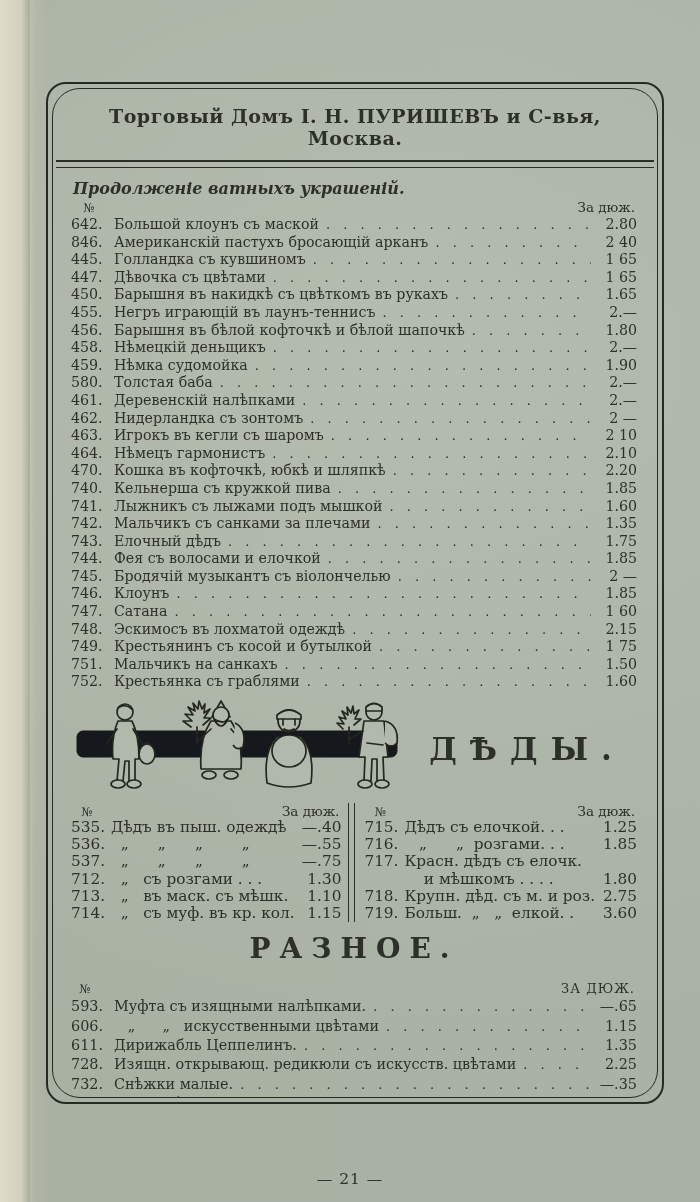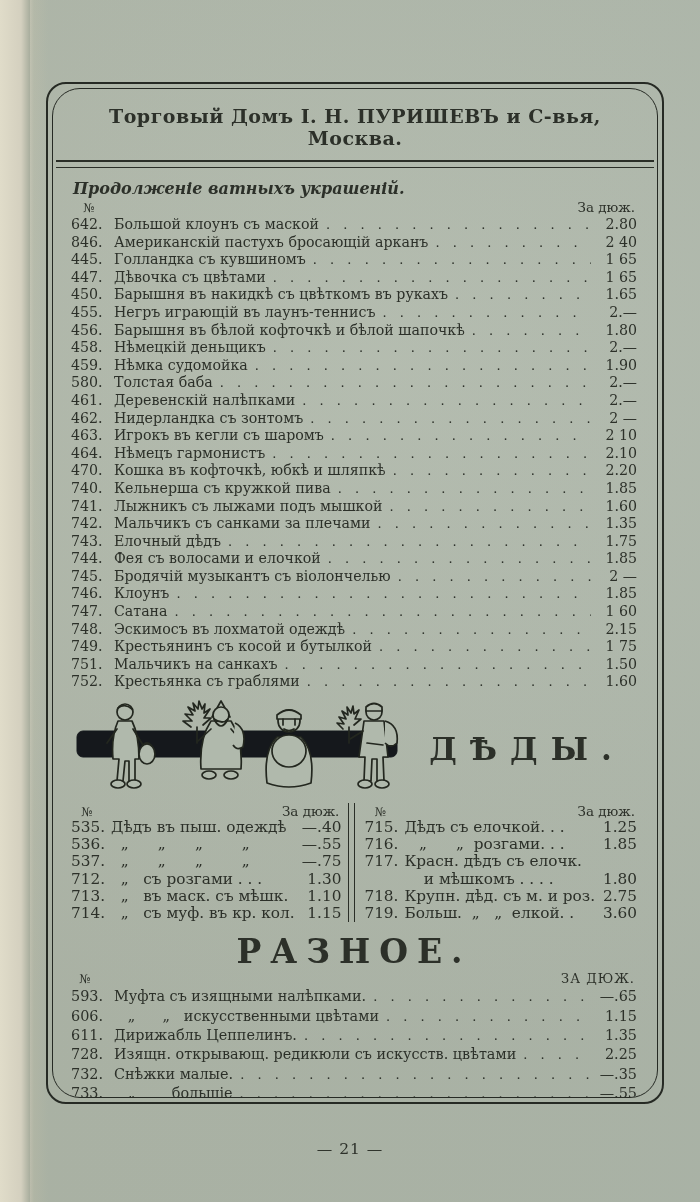--- a/index.html
+++ b/index.html
@@ -39,25 +39,25 @@
     padding-left:10px;}
   
   .dedy-cols{display:flex;margin-top:4px;}
   .dedy-col{flex:1;}
   .vdiv{flex:0 0 5px;border-left:1.6px solid #2a2e27;border-right:1.6px solid #2a2e27;margin:0 9px 0 7px;}
   .dedy-col .cols-head{margin:0 2px 0 10px;}
   .dedy-col .row{font-size:15.3px;line-height:17.2px;}
   .dedy-col .num{width:34px;flex-basis:34px;padding-right:6px;}
   .dedy-col .price{flex-basis:42px;width:42px;}
   
-  .raznoe-title{text-align:center;font-size:33px;font-weight:bold;letter-spacing:9px;margin:10px 0 0;}
+  .raznoe-title{text-align:center;font-size:28px;font-weight:bold;letter-spacing:9px;margin:10px 0 16px;}
   .raznoe-head{display:flex;justify-content:space-between;align-items:flex-end;margin:0 2px 1px 8px;}
   .raznoe-head .perdoz{letter-spacing:1px;font-size:13px;}
   .list-raznoe .row{font-size:14.4px;line-height:18.4px;}
-  .page-number{position:absolute;top:1140px;left:0;width:100%;text-align:center;
+  .page-number{position:absolute;top:1170px;left:0;width:100%;text-align:center;
     font-size:15.5px;letter-spacing:1px;}
   svg .ln{stroke:#23271f;stroke-width:1.7;fill:none;stroke-linecap:round;stroke-linejoin:round;}
   svg .fig{stroke:#23271f;stroke-width:1.7;fill:#b0b9ac;stroke-linejoin:round;}
 </style>
 </head>
 <body>
 
 <div class="paper-edge"></div>
 
 <div class="frame-outer">

